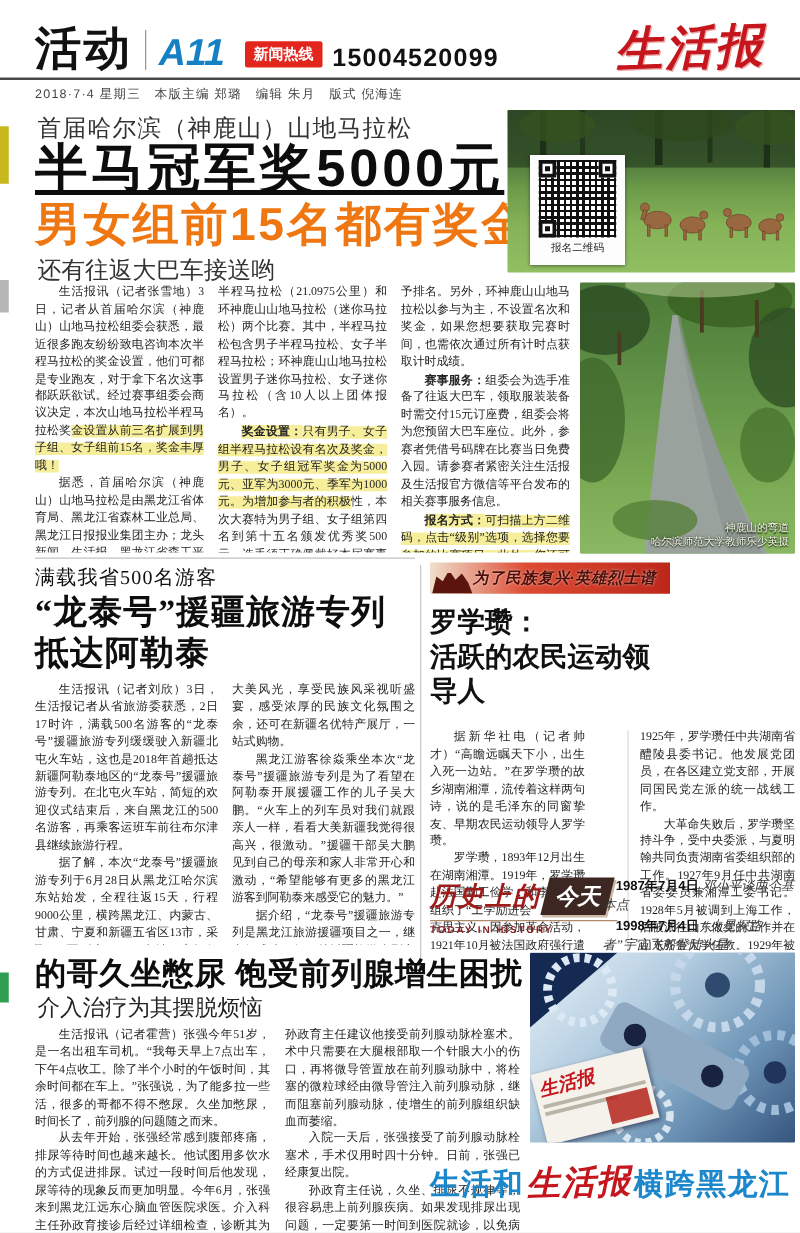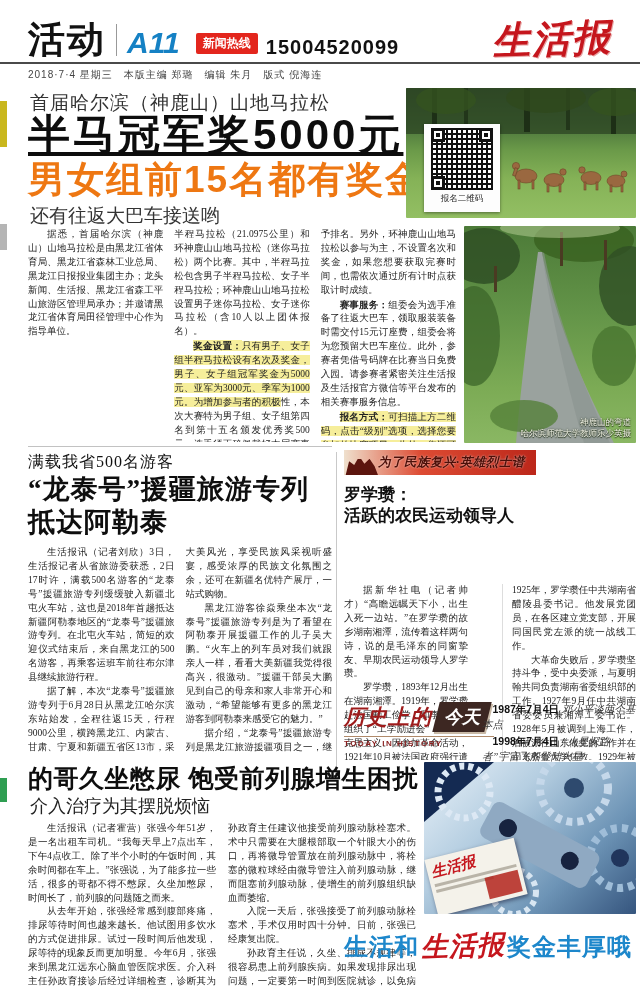--- a/index.html
+++ b/index.html
@@ -50,21 +50,21 @@
   
   .train-h{font-size:27px;font-weight:900;color:#0e0e0e;line-height:1.22;letter-spacing:1px;}
   .v-rule{width:1px;background:#c9c9c9;}
   .red-banner{background:linear-gradient(90deg,#efe0cd 0%,#dd4b33 40%,#bc271a 100%);
               display:flex;align-items:center;overflow:hidden;}
   .red-banner .soldiers{width:34px;height:100%;background:
       linear-gradient(180deg,transparent 35%,#5c150e 35% 100%);
       clip-path:polygon(5% 100%,15% 45%,30% 60%,45% 25%,60% 55%,75% 35%,90% 65%,100% 100%);}
   .red-banner .banner-text{flex:1;font-size:12.5px;font-weight:700;font-style:italic;color:#4d0f08;
       letter-spacing:.5px;text-shadow:0 0 2px rgba(255,255,255,.7);white-space:nowrap;}
-  .luo-h{font-family:"Liberation Sans",sans-serif;font-weight:900;color:#111;font-size:17px;line-height:1.25;}
+  .luo-h{font-family:"Liberation Sans",sans-serif;font-weight:900;color:#111;font-size:22px;line-height:1.25;}
   .portrait{background:linear-gradient(180deg,#e3e3e3,#b9b9b9);}
   .portrait-caption{position:absolute;right:3px;bottom:3px;color:#f0f0f0;font-size:8px;
                     background:rgba(40,40,40,.45);padding:0 3px;}
   
   .hist-row{display:flex;align-items:center;}
   .hist-main{font-size:21px;font-weight:900;color:#9e1b1b;font-style:italic;letter-spacing:1px;}
   .hist-today{background:#3d2722;color:#fff;font-size:18px;font-weight:900;font-style:italic;
               padding:3px 8px;transform:skewX(-14deg);margin-left:4px;box-shadow:2px 2px 0 #c9b9a6;}
   .hist-today span{display:inline-block;transform:skewX(14deg);}
   .hist-sub{font-size:8px;font-weight:700;color:#8a1f1f;letter-spacing:1.5px;margin-top:4px;
@@ -156,20 +156,21 @@
         <div class="qr-eye" style="left:0;top:0;"></div>
         <div class="qr-eye" style="right:0;top:0;"></div>
         <div class="qr-eye" style="left:0;bottom:0;"></div>
       </div>
       <div class="qr-caption">报名二维码</div>
     </div>
   </div>
 
   <div class="abs body-cols" style="left:28px;top:228px;width:428px;height:214px;gap:11px;">
     <div class="col">
+      <p><span>生活报讯（记者张雪地）3日，记者从首届哈尔滨（神鹿山）山地马拉松组委会获悉，最近很多跑友纷纷致电咨询本次半程马拉松的奖金设置，他们可都是专业跑友，对于拿下名次这事都跃跃欲试。经过赛事组委会商议决定，本次山地马拉松半程马拉松奖</span><span class="hl">金设置从前三名扩展到男子组、女子组前15名，奖金丰厚哦！</span></p>
       <p>据悉，首届哈尔滨（神鹿山）山地马拉松是由黑龙江省体育局、黑龙江省森林工业总局、黑龙江日报报业集团主办；龙头新闻、生活报、黑龙江省森工平山旅游区管理局承办；并邀请黑龙江省体育局田径管理中心作为指导单位。</p>
 
     </div>
     <div class="col">
       <p style="text-indent:0;">半程马拉松（21.0975公里）和环神鹿山山地马拉松（迷你马拉松）两个比赛。其中，半程马拉松包含男子半程马拉松、女子半程马拉松；环神鹿山山地马拉松设置男子迷你马拉松、女子迷你马拉松（含10人以上团体报名）。</p>
       <p><span class="lead hl">奖金设置：</span><span class="hl">只有男子、女子组半程马拉松设有名次及奖金，男子、女子组冠军奖金为5000元、亚军为3000元、季军为1000元。为增加参与者的积极</span><span>性，本次大赛特为男子组、女子组第四名到第十五名颁发优秀奖500元。选手须正确佩戴好本届赛事号码布，至少在赛前60分钟到达指定区域进行检录。选手在跑进过程中，均必须通过所有的计时地毯。在关门时间内完成比赛，缺少任何一个计时点的成绩，将不</span></p>
     </div>
     <div class="col">
       <p style="text-indent:0;">予排名。另外，环神鹿山山地马拉松以参与为主，不设置名次和奖金，如果您想要获取完赛时间，也需依次通过所有计时点获取计时成绩。</p>
       <p><span class="lead">赛事服务：</span><span>组委会为选手准备了往返大巴车，领取服装装备时需交付15元订座费，组委会将为您预留大巴车座位。此外，参赛者凭借号码牌在比赛当日免费入园。请参赛者紧密关注生活报及生活报官方微信等平台发布的相关赛事服务信息。</span></p>
@@ -285,18 +286,18 @@
       <div class="fakeline"></div>
       <div class="fakeline" style="width:70%;"></div>
       <div class="redblock"></div>
     </div>
   </div>
 
   <div class="abs" style="left:344px;top:928px;width:292px;">
     <div class="slogan-line1">
       <span>生活和</span>
       <span class="slogan-brand">生活报</span>
-      <span>奖金丰厚哦</span>
+      <span>横跨黑龙江</span>
     </div>
     <div class="slogan-line2">办有主张的报纸　做有魅力的新闻</div>
   </div>
 
 </div>
 
 </body></html>

